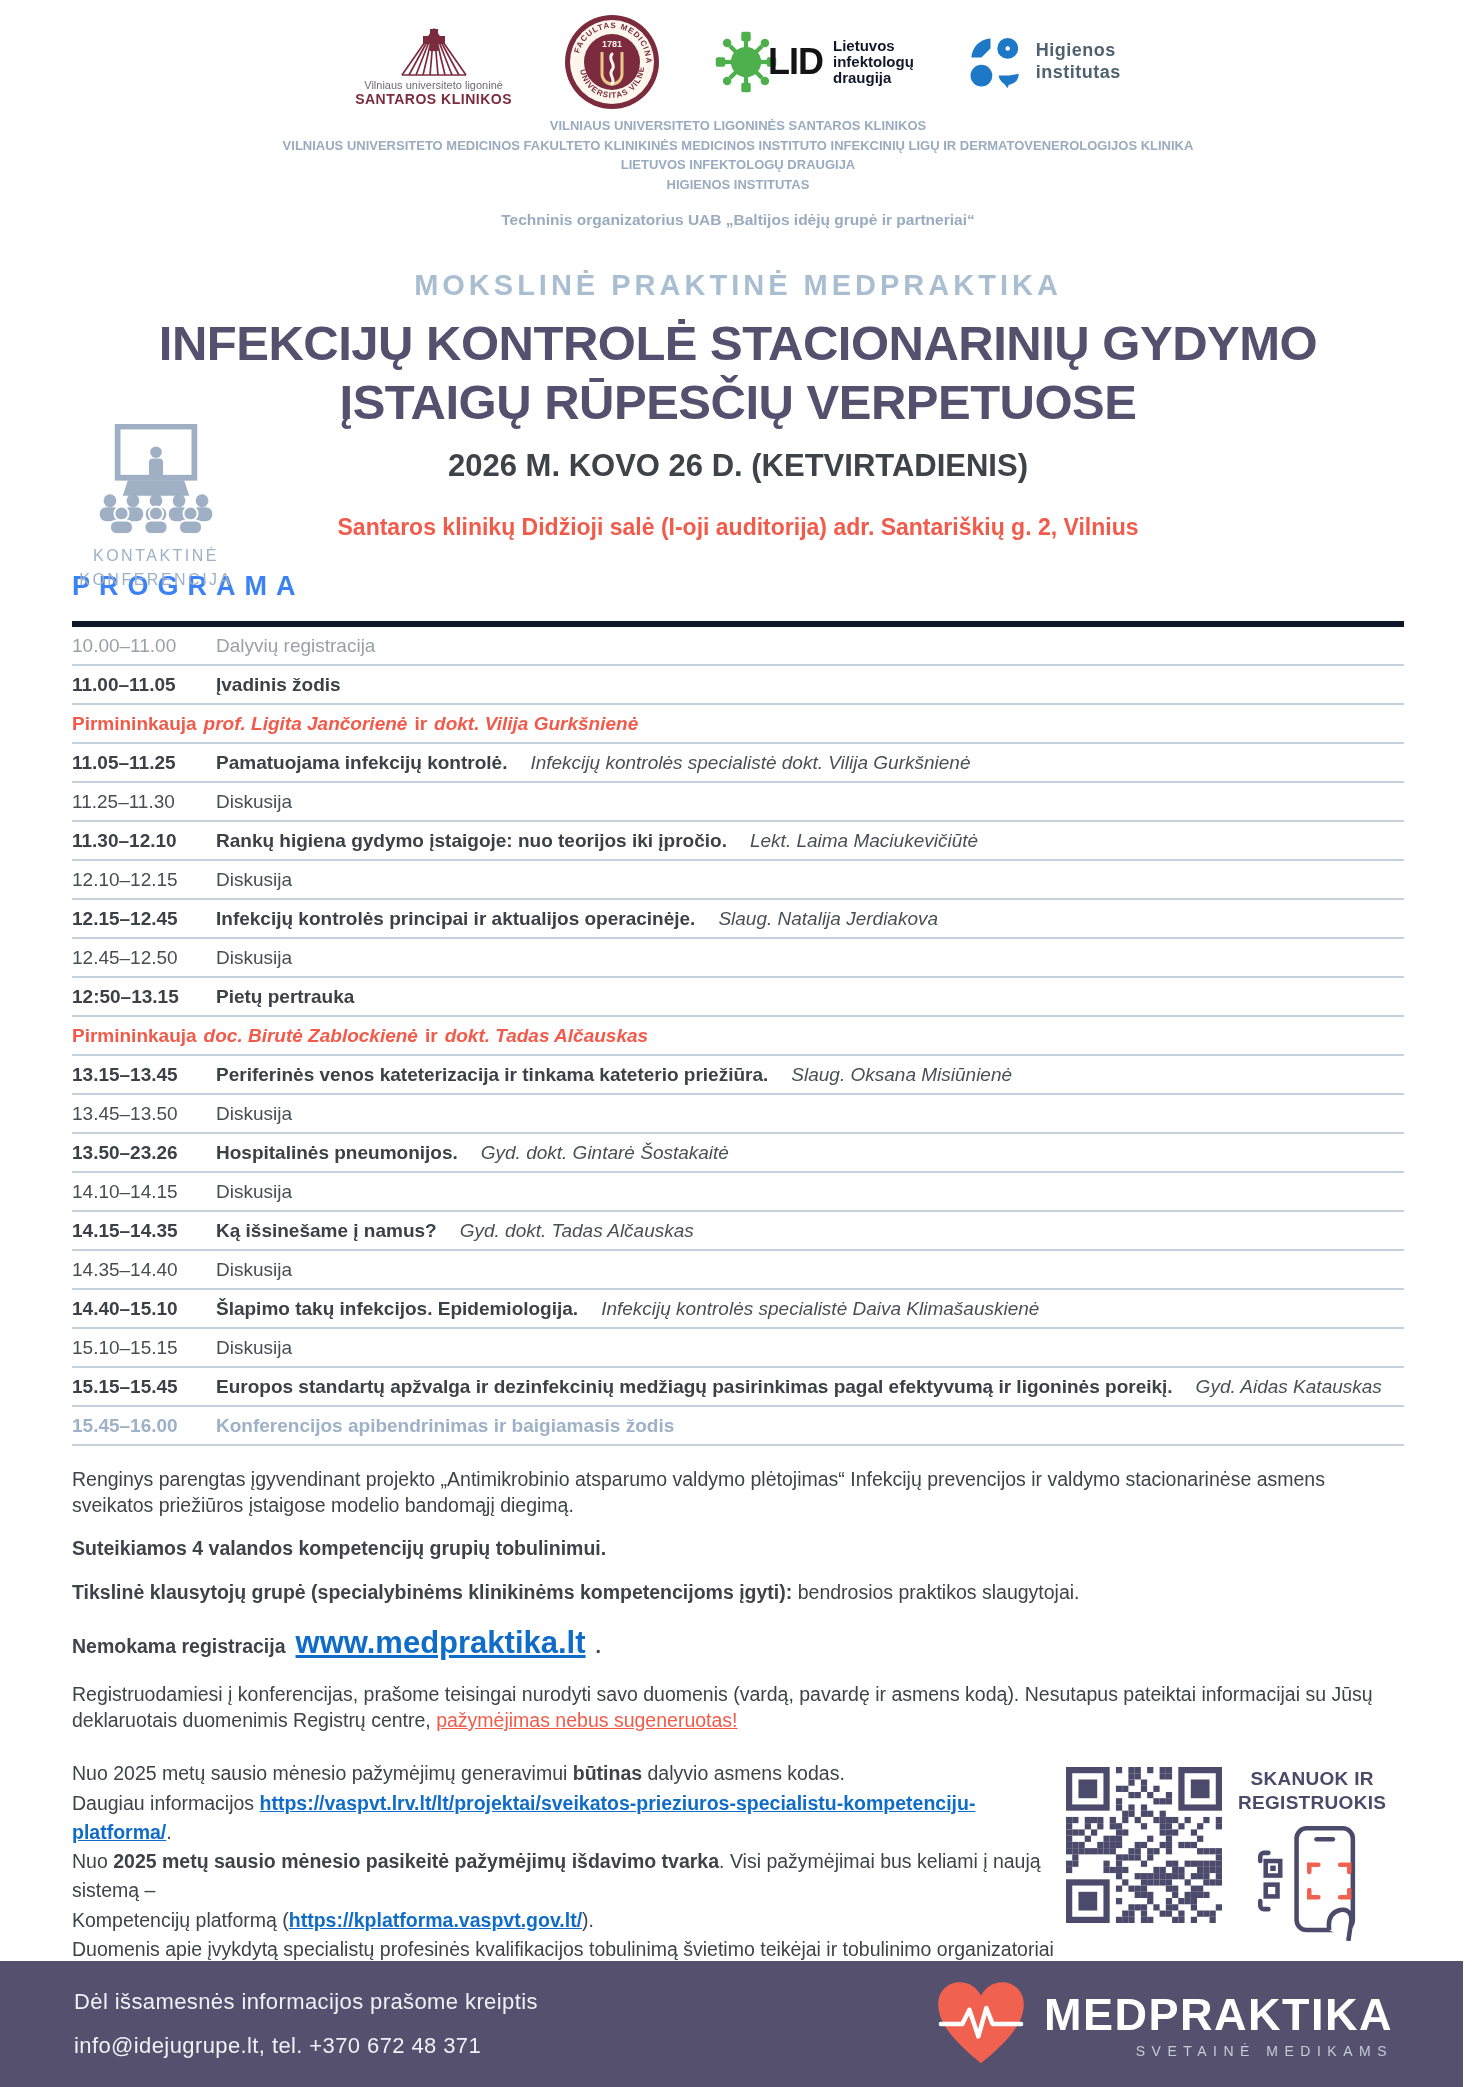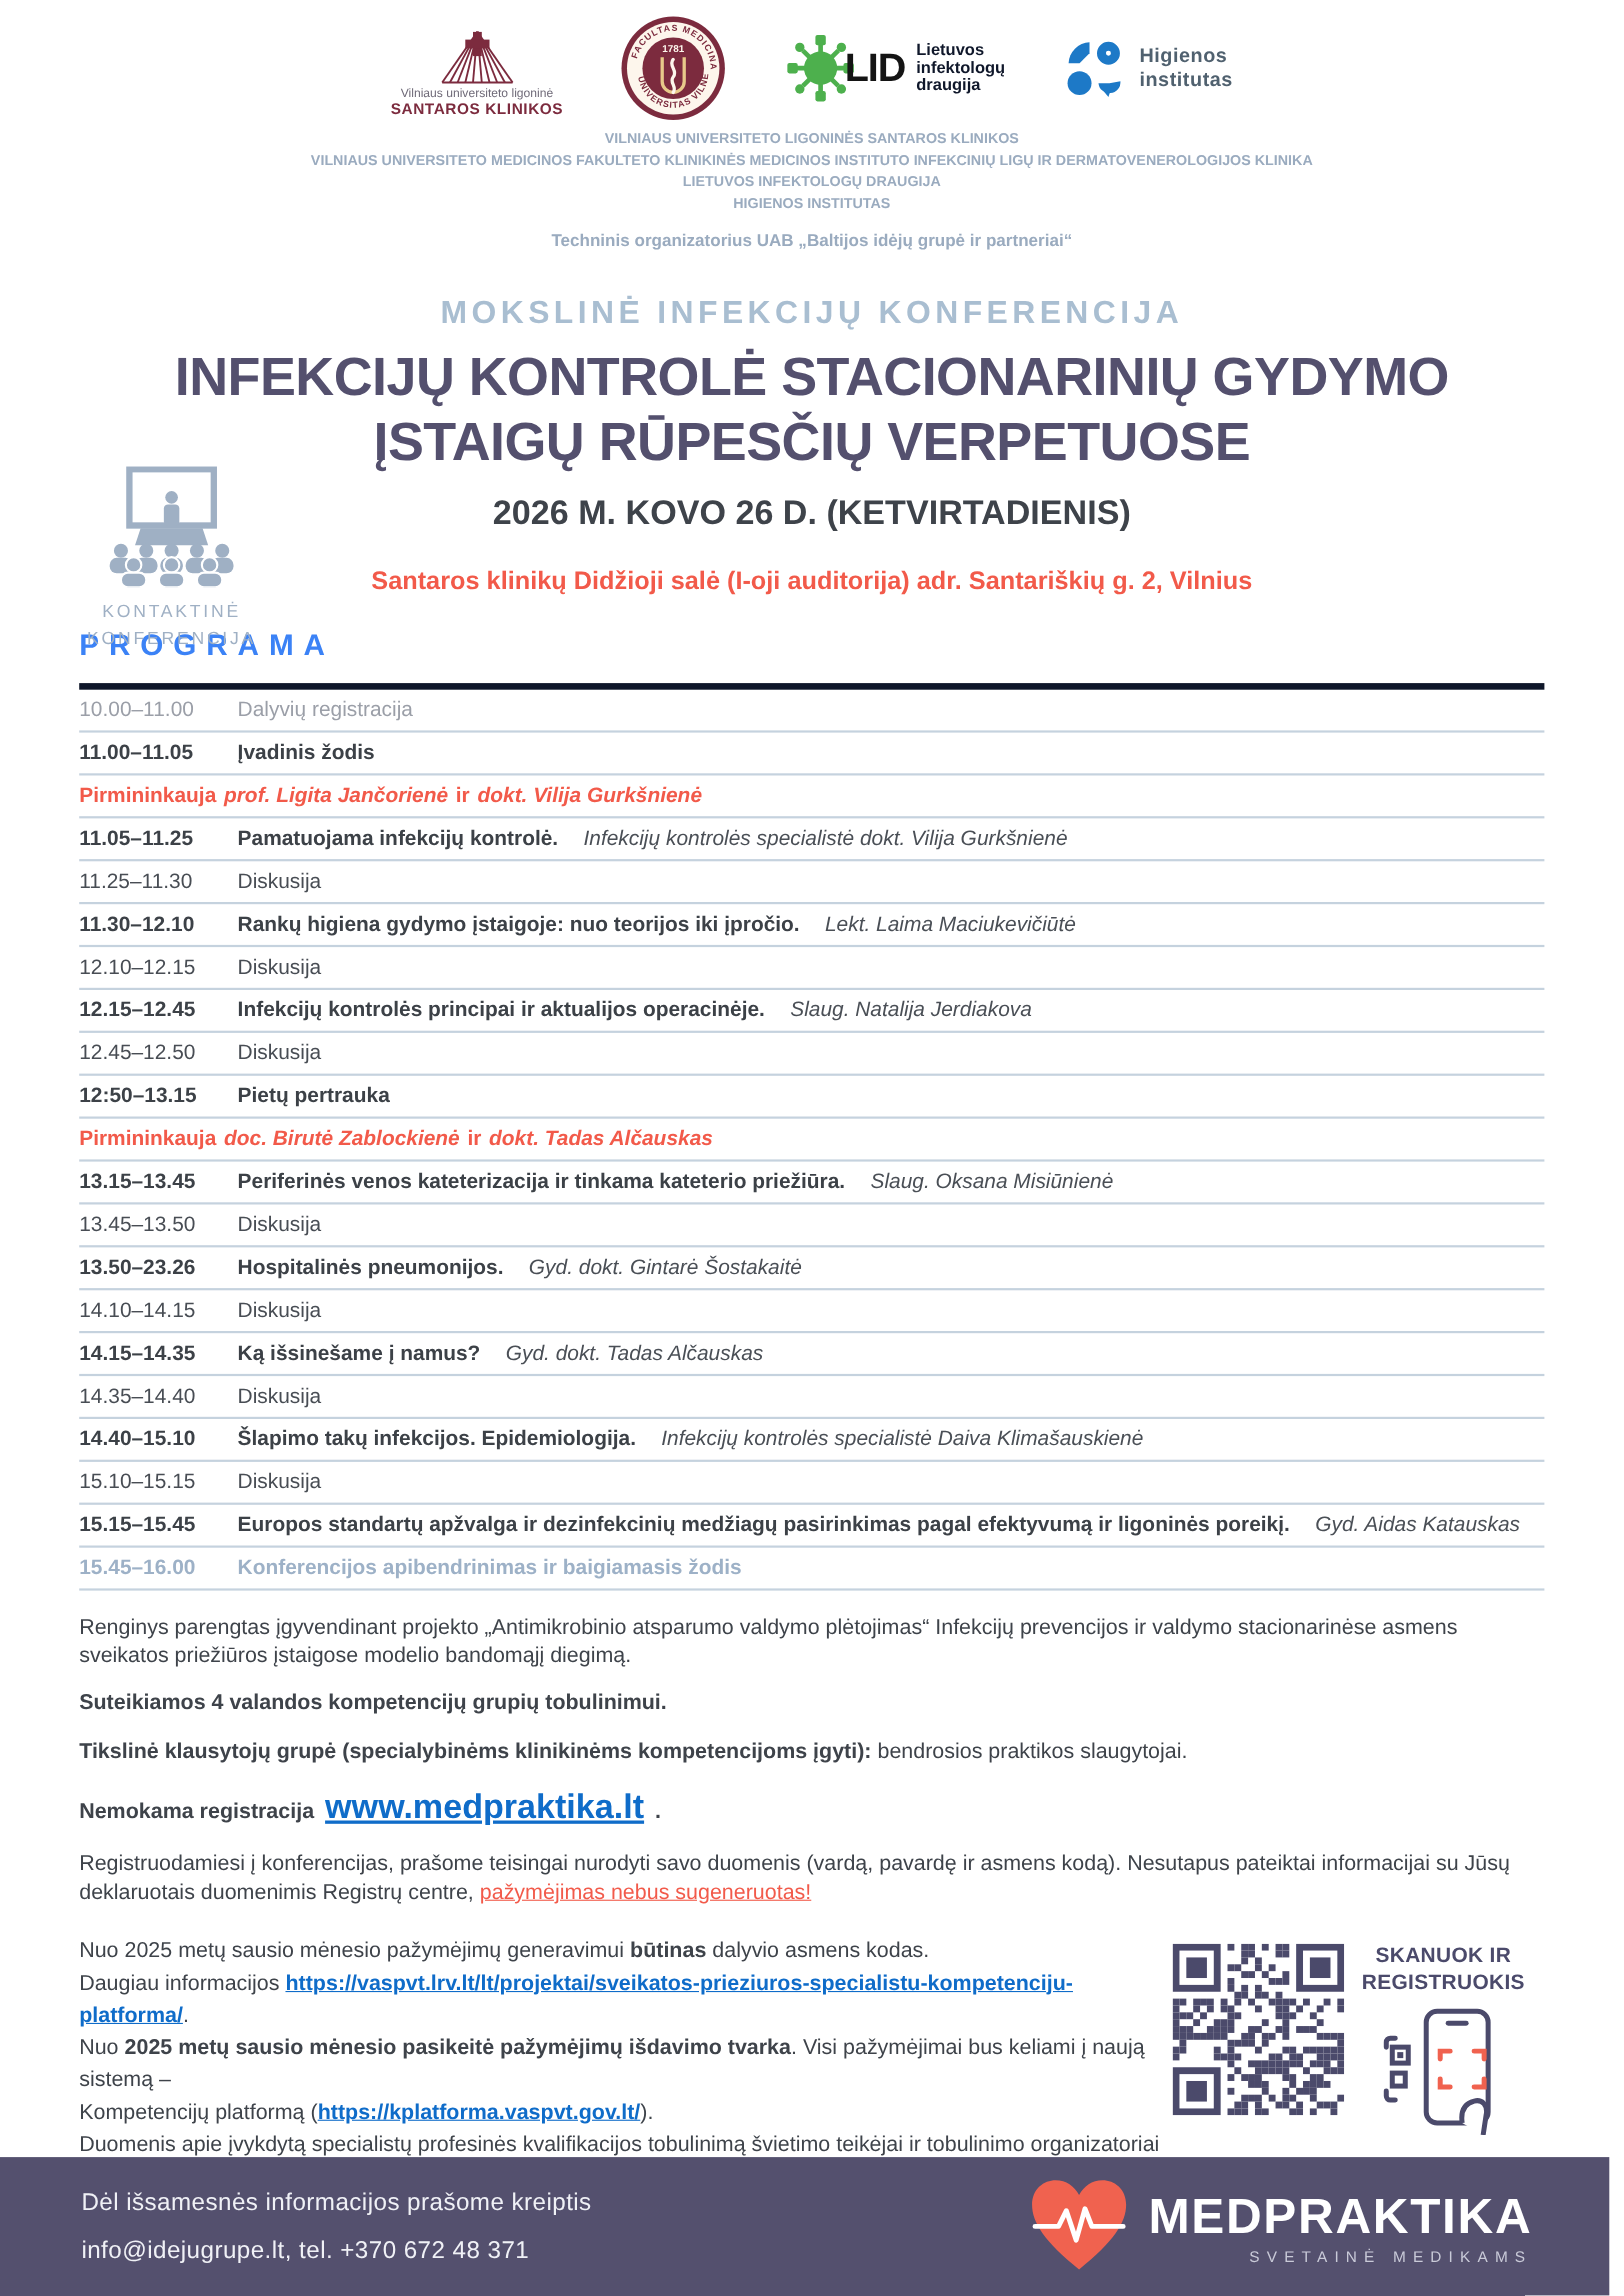--- a/index.html
+++ b/index.html
@@ -170,21 +170,21 @@
   </div>
 
   <div class="org-lines">
     <div>VILNIAUS UNIVERSITETO LIGONINĖS SANTAROS KLINIKOS</div>
     <div>VILNIAUS UNIVERSITETO MEDICINOS FAKULTETO KLINIKINĖS MEDICINOS INSTITUTO INFEKCINIŲ LIGŲ IR DERMATOVENEROLOGIJOS KLINIKA</div>
     <div>LIETUVOS INFEKTOLOGŲ DRAUGIJA</div>
     <div>HIGIENOS INSTITUTAS</div>
   </div>
   <div class="tech-org">Techninis organizatorius UAB „Baltijos idėjų grupė ir partneriai“</div>
 
-  <div class="kicker">MOKSLINĖ INFEKCIJŲ KONFERENCIJA</div>
+  <div class="kicker">MOKSLINĖ PRAKTINĖ MEDPRAKTIKA</div>
   <h1 class="main-title">
     <span>INFEKCIJŲ KONTROLĖ STACIONARINIŲ GYDYMO</span><br>
     <span>ĮSTAIGŲ RŪPESČIŲ VERPETUOSE</span>
   </h1>
   <div class="date-line">2026 M. KOVO 26 D. (KETVIRTADIENIS)</div>
   <div class="location">Santaros klinikų Didžioji salė (I-oji auditorija) adr. Santariškių g. 2, Vilnius</div>
 
   <div class="side-format">
     <svg width="128" height="110" viewBox="0 0 100 86">
       <g fill="#9fb0c4">

